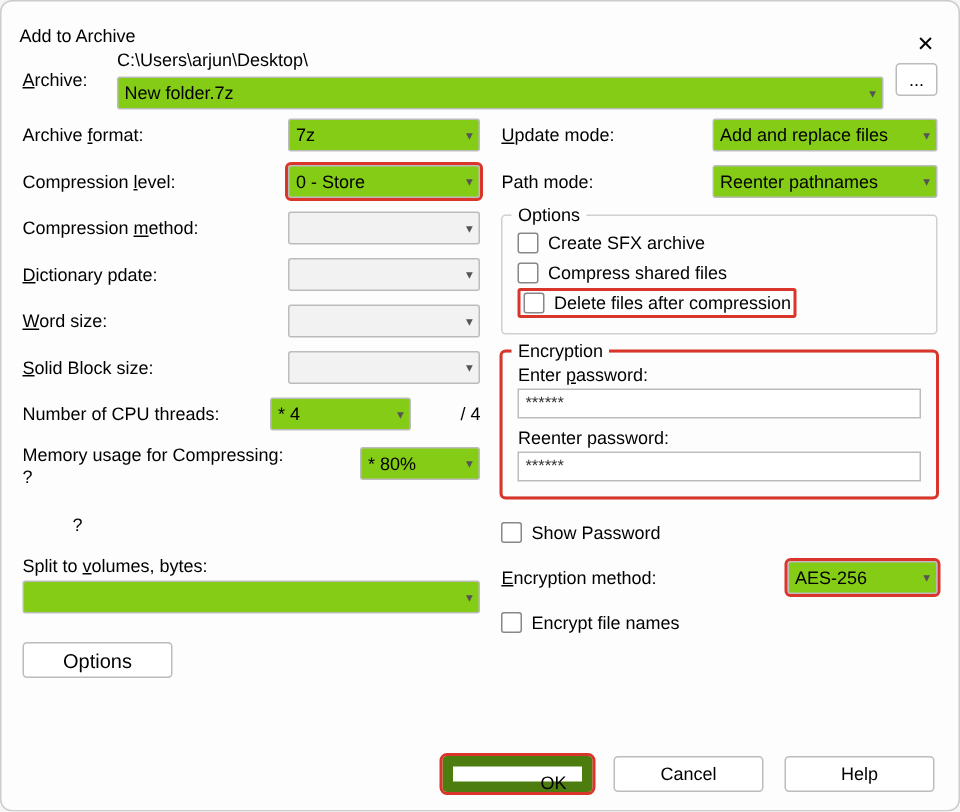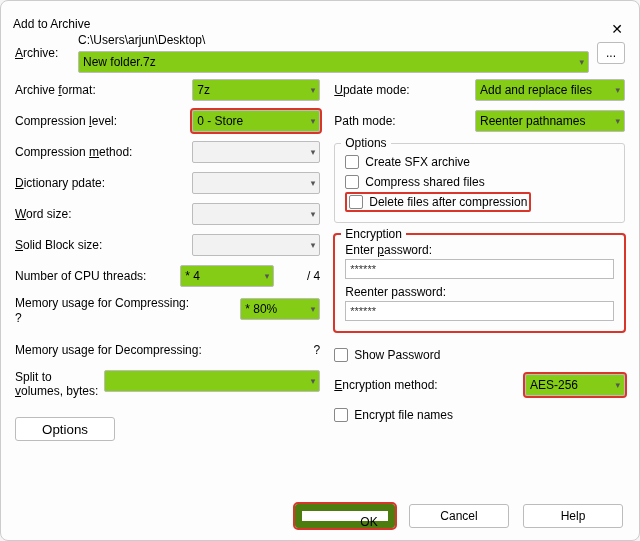--- a/index.html
+++ b/index.html
@@ -217,24 +217,23 @@
           </div>
         </div>
         <div class="form-row" style="height:34px; align-items:flex-start;">
           <div class="label" style="line-height:15px;">Memory usage for Compressing:<br>?</div>
           <div class="select control-sm" style="margin-top:2px;">
             <span class="sv">* 80%</span>
               <span class="chev">▾</span>
           </div>
         </div>
         <div class="form-row">
-          <div class="label">Memory usage for Decompressing:</div>
           <div class="static-val">?</div>
         </div>
-        <div style="display:flex; gap:3px;justify-content:space-between;">
+        <div style="display:flex; flex-direction:column; gap:3px;justify-content:space-between;">
           <div class="label"><span>Split to </span><u>v</u><span>olumes, bytes:</span></div>
           <div class="select splitvol">
             <span class="sv"></span>
               <span class="chev">▾</span>
           </div>
         </div>
         <button class="options-btn">Options</button>
       </div>
 
       <div class="col col-right">

